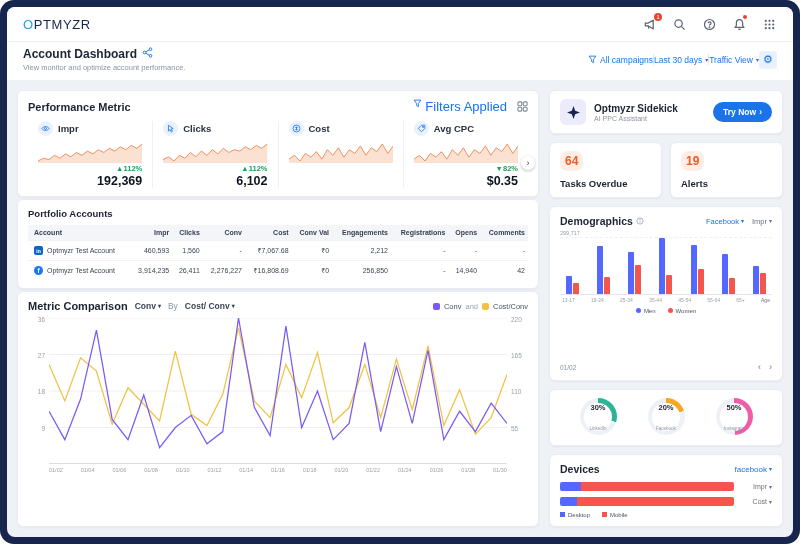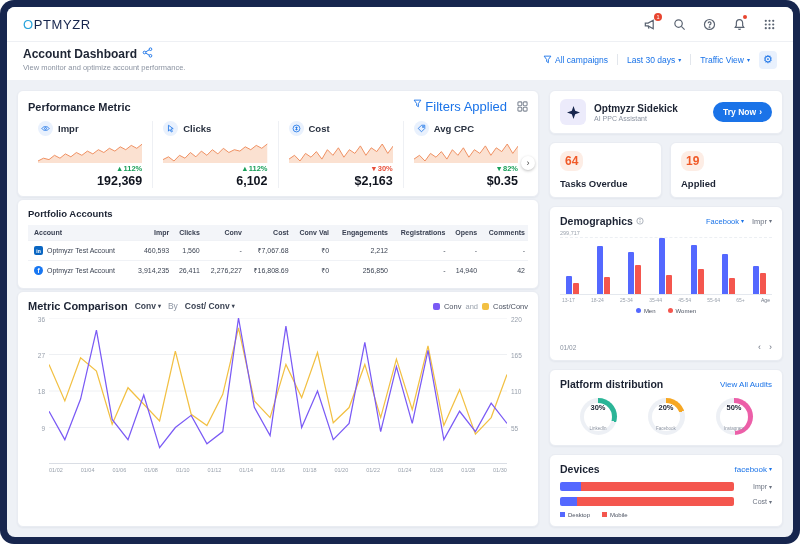--- a/index.html
+++ b/index.html
@@ -16,21 +16,21 @@
   .ticon{position:relative;width:15px;height:15px;display:flex;align-items:center;justify-content:center;cursor:pointer;color:#5b6472;font-size:12px}
   .ticon svg{width:13px;height:13px;stroke:#5b6472;fill:none;stroke-width:1.3}
   .nbadge{position:absolute;top:-4px;right:-5px;background:#e8452f;color:#fff;font-size:5.5px;min-width:8px;height:8px;border-radius:4px;display:flex;align-items:center;justify-content:center}
   .ndot{position:absolute;top:-2px;right:0;width:4px;height:4px;background:#e8452f;border-radius:50%}
 
   
   .subheader{background:#fff;border-top:1px solid #eef0f4;display:flex;justify-content:space-between;align-items:center;padding:5px 16px 8px;flex:0 0 auto}
   .page-title{font-size:12px;font-weight:bold;color:#1d2433;display:flex;align-items:center;gap:5px}
   .share svg{width:11px;height:11px;stroke:var(--accent,#1a73e8);fill:none;stroke-width:1.2}
   .page-sub{font-size:7.5px;color:#8b93a1;margin-top:2px}
-  .controls{display:flex;align-items:center;gap:9px;font-size:8.5px;color:var(--accent,#1a73e8)}
+  .controls{display:flex;align-items:center;font-size:8.5px;color:var(--accent,#1a73e8)}
   .ctrl{display:flex;align-items:center;gap:3px;cursor:pointer;white-space:nowrap}
   .caret{font-size:6px;line-height:1}
   .vsep{width:1px;height:11px;background:#e2e6ec}
   .gear-chip{width:18px;height:18px;border-radius:4px;background:#e9f1fd;display:flex;align-items:center;justify-content:center;font-size:11px;color:var(--accent,#1a73e8);cursor:pointer}
   .funnel{width:9px;height:9px;stroke:var(--accent,#1a73e8);fill:none;stroke-width:1.2}
 
   
   .bodywrap{flex:1;display:flex;gap:10px;padding:10px;overflow:hidden}
   .col-left{width:522px;display:flex;flex-direction:column;gap:2px}
   .col-right{flex:1;display:flex;flex-direction:column;gap:8px;min-width:0}
@@ -302,24 +302,20 @@
                       <circle cx="5.5" cy="5.5" r="4.2"></circle>
                       <path d="M5.5 3.2 V7.8 M4.1 4.3 H6.9 M4.1 6.7 H6.9"></path>
                     </svg>
                   </span>
                 <span class="tile-label">Cost</span>
               </div>
               <svg class="spark" preserveAspectRatio="none" viewBox="0 0 110 24">
                   <polygon points="0,24 0.0,20.1 5.8,16.3 11.6,22.0 17.4,14.4 23.2,18.2 28.9,12.6 34.7,20.1 40.5,10.7 46.3,16.3 52.1,8.8 57.9,18.2 63.7,10.7 69.5,14.4 75.3,6.9 81.1,16.3 86.8,8.8 92.6,12.6 98.4,5.0 104.2,14.4 110.0,6.9 110,24" fill="#f8c9ab" opacity=".55"></polygon>
                   <polyline points="0.0,20.1 5.8,16.3 11.6,22.0 17.4,14.4 23.2,18.2 28.9,12.6 34.7,20.1 40.5,10.7 46.3,16.3 52.1,8.8 57.9,18.2 63.7,10.7 69.5,14.4 75.3,6.9 81.1,16.3 86.8,8.8 92.6,12.6 98.4,5.0 104.2,14.4 110.0,6.9" fill="none" stroke="#ef8e5f" stroke-width="1"></polyline>
                 </svg>
-              <div class="tile-nums">
-                <div class="chg neg">▾ 30%</div>
-                <div class="val">$2,163</div>
-              </div>
             </div>
             <div class="tile">
               <div class="tile-head">
                 <span class="tile-icon">
                     <svg viewBox="0 0 11 11">
                       <path d="M1.5 5.5 L5.5 1.5 H9.5 V5.5 L5.5 9.5 Z"></path>
                       <circle cx="7.4" cy="3.6" r=".8"></circle>
                     </svg>
                   </span>
                 <span class="tile-label">Avg CPC</span>
@@ -474,21 +470,21 @@
             </button>
         </section>
 
         <div class="stats-row">
           <section class="card stat">
             <span class="stat-num">64</span>
             <div class="stat-label">Tasks Overdue</div>
           </section>
           <section class="card stat">
             <span class="stat-num">19</span>
-            <div class="stat-label">Applied</div>
+            <div class="stat-label">Alerts</div>
           </section>
         </div>
 
         <section class="card demo">
           <div class="demo-head">
             <span class="demo-title">
               <span>Demographics</span>
               <svg class="infoicon" viewBox="0 0 12 12">
                   <circle cx="6" cy="6" r="4.7"></circle>
                   <path d="M6 5.5 V8.5"></path>
@@ -554,24 +550,20 @@
           <div class="demo-foot">
             <span>01/02</span>
             <span class="pg-arrows">
               <span>‹</span>
               <span>›</span>
             </span>
           </div>
         </section>
 
         <section class="card platform">
-          <div class="plat-head">
-            <span class="card-title" style="font-size:10.5px">Platform distribution</span>
-            <span class="link">View All Audits</span>
-          </div>
           <div class="donuts">
             <div class="donut" style="background: conic-gradient(rgb(43, 181, 151) 0deg, rgb(43, 181, 151) 30%, rgb(237, 240, 245) 0deg);">
               <div class="donut-in">
                 <span class="donut-pct">30%</span>
                 <span class="donut-name">LinkedIn</span>
               </div>
             </div>
             <div class="donut" style="background: conic-gradient(rgb(246, 167, 35) 0deg, rgb(246, 167, 35) 20%, rgb(237, 240, 245) 0deg);">
               <div class="donut-in">
                 <span class="donut-pct">20%</span>

